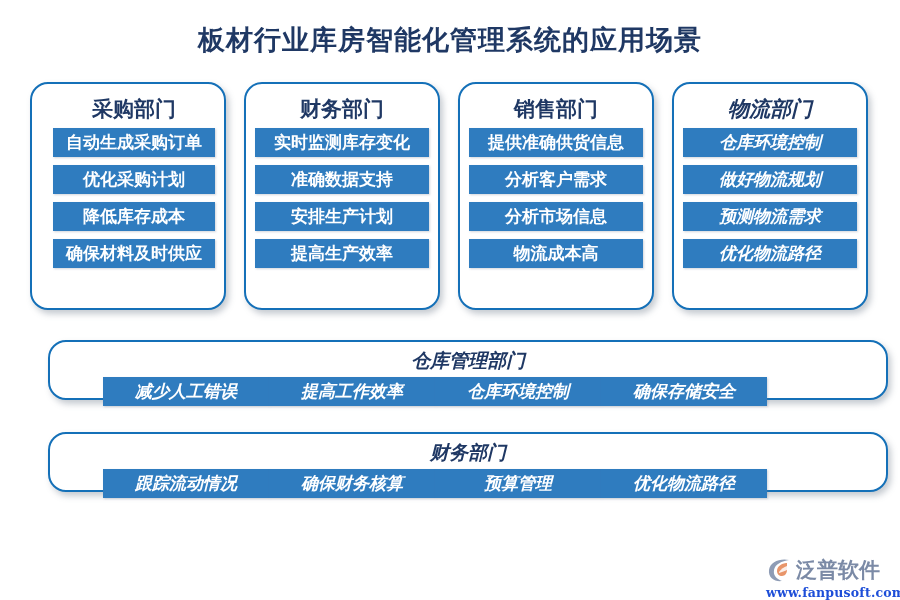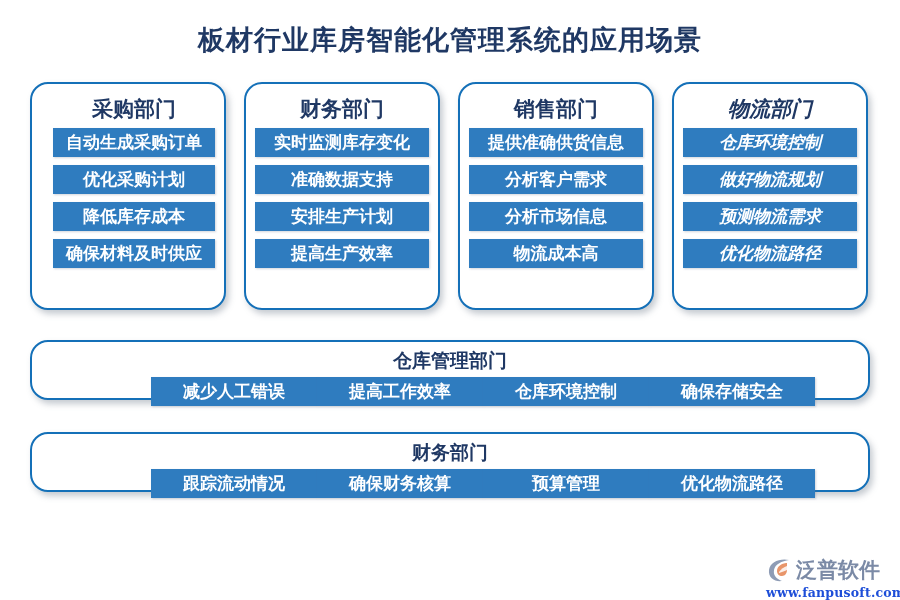--- a/index.html
+++ b/index.html
@@ -91,37 +91,38 @@
     padding: 0 9px;
   }
 
   .col-chips .chip {
     height: 29px;
     font-size: 17px;
   }
 
   
   .row-card {
-    left: 30px;
+    left: 48px;
     width: 840px;
     height: 60px;
+    font-style: italic;
   }
   .row-card.r1 { top: 340px; }
   .row-card.r2 { top: 432px; }
 
   .row-card .card-head {
     font-size: 19px;
     line-height: 19px;
     margin-top: 9px;
     margin-bottom: 7px;
   }
 
   .row-chips {
     display: flex;
-    justify-content: flex-end;
+    justify-content: flex-start;
     padding: 0 53px;
   }
 
   .row-chips .chip {
     width: 166px;
     height: 29px;
     font-size: 17px;
   }
 
   

